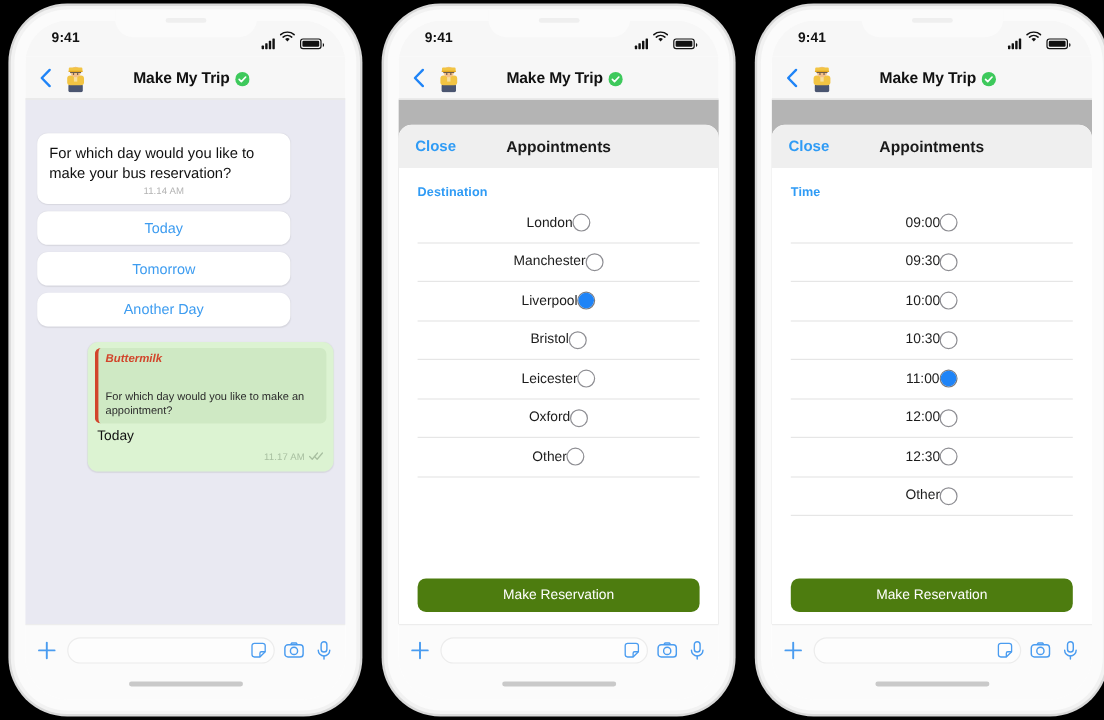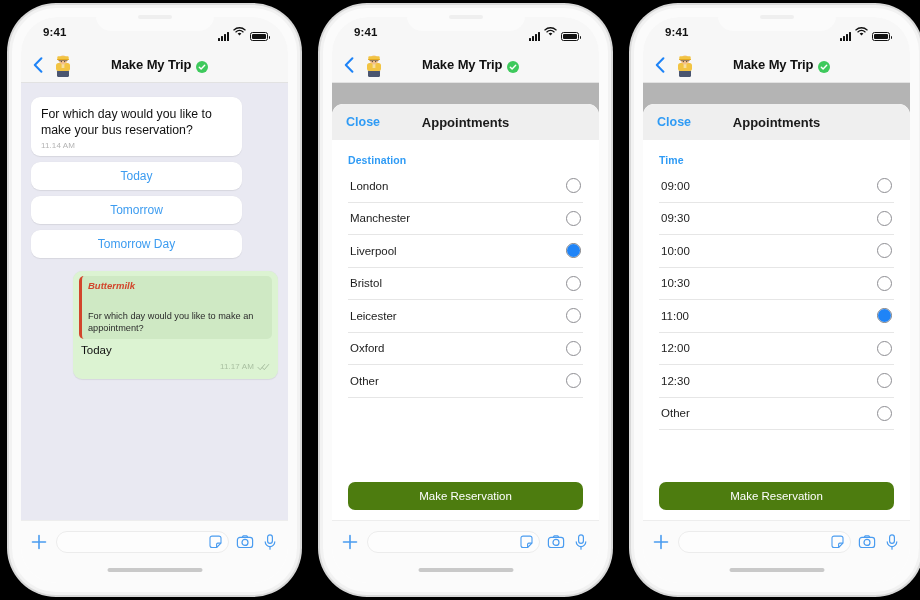--- a/index.html
+++ b/index.html
@@ -105,33 +105,33 @@
     font-size: 13px; font-weight: bold; color: #111;
     margin-left: 5px; letter-spacing: -.1px; padding-left: 31px;
   }
   .verified {
     width: 12px; height: 12px; margin-left: 5px; flex: none;
   }
 
   
   .convo {
     flex: 1 1 auto; background: #e9e9f2;
-    padding: 14px 10px 0 10px;
+    padding: 28px 10px 0 10px;
     display: flex; flex-direction: column; gap: 6px;
     overflow: hidden;
   }
   .bubble-in {
     align-self: flex-start; max-width: 211px;
     background: #ffffff; border-radius: 9px;
     padding: 9px 10px 6px 10px;
     box-shadow: 0 .5px 1px rgba(0,0,0,.08);
   }
   .bubble-text { font-size: 12.3px; line-height: 16px; color: #111; }
   .bubble-time {
-    font-size: 8px; color: #b3b3b3; text-align: left;
+    font-size: 8px; color: #b3b3b3; text-align: center;
     margin-top: 3px; letter-spacing: .1px;
   }
   .qr-btn {
     align-self: flex-start; width: 211px;
     background: #ffffff; border-radius: 9px;
     padding: 7px 0; text-align: center;
     font-size: 12px; color: #3d9cf0; cursor: pointer;
     box-shadow: 0 .5px 1px rgba(0,0,0,.08);
   }
   .bubble-out {
@@ -189,21 +189,21 @@
     flex: 1 1 auto; padding: 14px 16px 0 16px;
     display: flex; flex-direction: column;
     overflow: hidden;
   }
   .group-label {
     font-size: 10.5px; font-weight: bold; color: #2f9bf5;
     margin-bottom: 4px; letter-spacing: .1px;
   }
   .opt-row {
     height: 32.5px; flex: none;
-    display: flex; align-items: center; justify-content: space-between;
+    display: flex; align-items: center; justify-content: center;
     border-bottom: .8px solid #e6e6e6;
     cursor: pointer;
   }
   .opt-label { font-size: 11.5px; color: #1c1c1c; padding-left: 2px; }
   .radio {
     width: 15px; height: 15px; border-radius: 50%;
     border: 1.3px solid #8e8e93; flex: none; margin-right: 2px;
     display: flex; align-items: center; justify-content: center;
     background: transparent;
   }
@@ -314,21 +314,21 @@
       </div>
 
       <div class="convo">
         <div class="bubble-in">
           <div class="bubble-text">For which day would you like to make your bus reservation?</div>
           <div class="bubble-time">11.14 AM</div>
         </div>
 
         <div class="qr-btn">Today</div>
         <div class="qr-btn">Tomorrow</div>
-        <div class="qr-btn">Tomorrow Day</div>
+        <div class="qr-btn">Another Day</div>
 
         <div class="bubble-out">
           <div class="quote">
             <div class="quote-author">Buttermilk</div>
             <div class="quote-text">For which day would you like to make an appointment?</div>
           </div>
           <div class="out-text">Today</div>
           <div class="out-meta">
             <span class="out-time">11.17 AM</span>
             <span>

